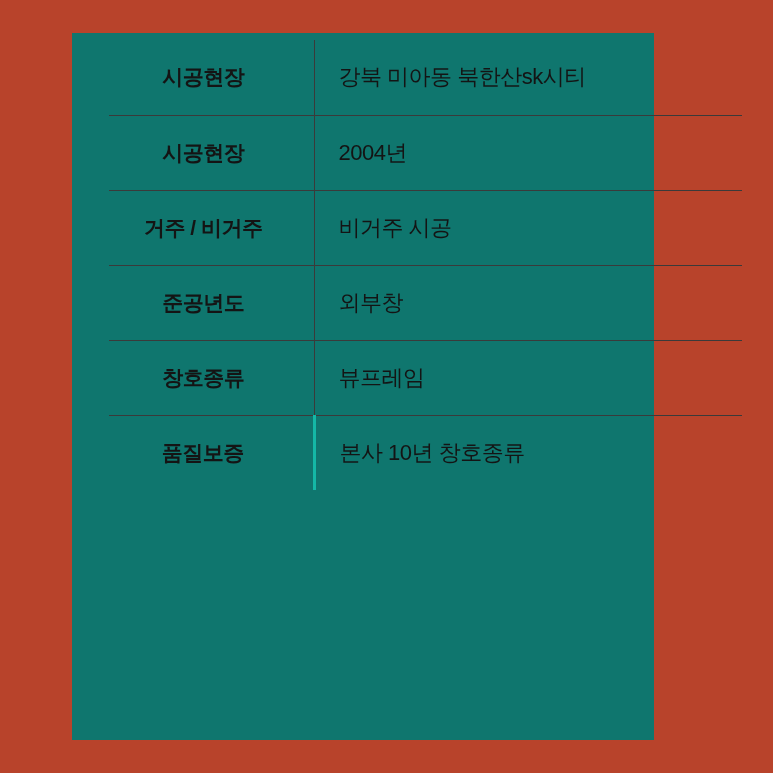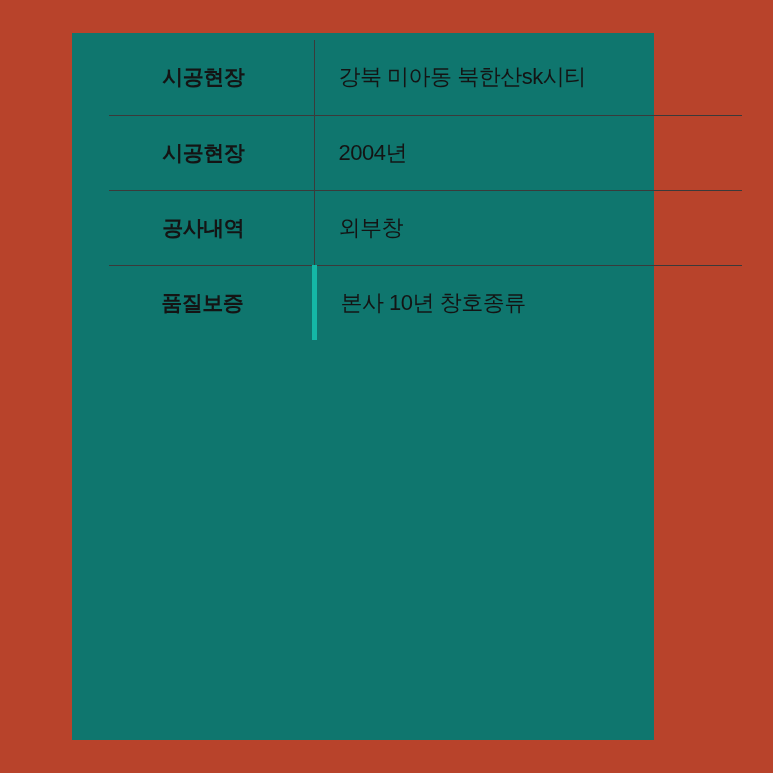--- a/index.html
+++ b/index.html
@@ -53,41 +53,49 @@
     letter-spacing: -0.5px;
   }
   td.value-cell {
     padding-left: 24px;
     font-size: 22px;
     font-weight: normal;
     color: #141414;
     letter-spacing: -0.5px;
   }
   tr:last-child td.label-cell {
-    border-right: 5px solid #14b8a6;
+    border-right: 3px solid #14b8a6;
     font-family: Liberation Mono, monospace;
   }
 </style>
 </head>
 <body>
 
 <div class="card">
   <table class="spec-table">
     <tbody>
       <tr>
         <td class="label-cell">시공현장</td>
         <td class="value-cell">강북 미아동 북한산sk시티</td>
       </tr>
       <tr>
         <td class="label-cell">시공현장</td>
         <td class="value-cell">2004년</td>
       </tr>
       <tr>
-        <td class="label-cell">공사내역</td>
+        <td class="label-cell">거주 / 비거주</td>
+        <td class="value-cell">비거주 시공</td>
+      </tr>
+      <tr>
+        <td class="label-cell">준공년도</td>
         <td class="value-cell">외부창</td>
+      </tr>
+      <tr>
+        <td class="label-cell">창호종류</td>
+        <td class="value-cell">뷰프레임</td>
       </tr>
       <tr>
         <td class="label-cell">품질보증</td>
         <td class="value-cell">본사 10년 창호종류</td>
       </tr>
     </tbody>
   </table>
 </div>
 
 </body></html>

